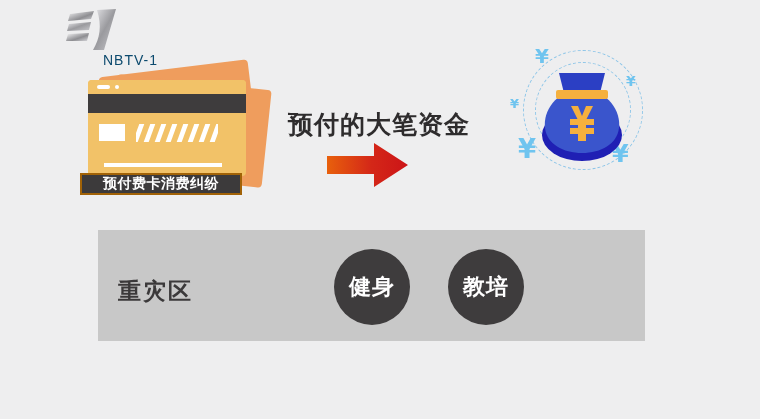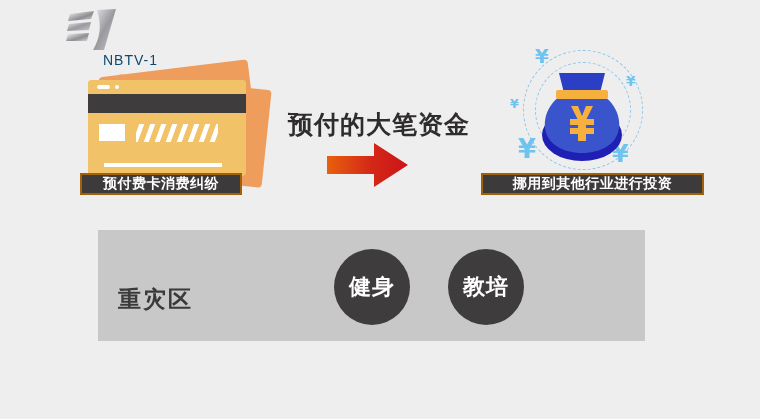--- a/index.html
+++ b/index.html
@@ -194,21 +194,21 @@
 
   
   #panel {
     position: absolute;
     left: 98px; top: 230px;
     width: 547px; height: 111px;
     background: #c8c8c8;
   }
   #panel-label {
     position: absolute;
-    left: 20px; top: 54px;
+    left: 20px; top: 46px;
     font-size: 23px;
     font-weight: bold;
     color: #3b393a;
     letter-spacing: 2px;
     font-family: "DejaVu Sans", "Liberation Sans", sans-serif;
   }
   .bubble {
     position: absolute;
     top: 19px;
     width: 76px; height: 76px;
@@ -315,21 +315,20 @@
       <rect x="17" y="28" width="52" height="9" rx="2" fill="#f5b03e"></rect>
       <g fill="#f5b03e">
         <polygon points="32,44 39,44 43,54 47,44 54,44 47,58 43,58 39,58"></polygon>
         <rect x="31" y="57" width="24" height="6"></rect>
         <rect x="31" y="66" width="24" height="6"></rect>
         <rect x="39" y="55" width="8" height="24"></rect>
       </g>
     </svg>
   </div>
 
-  <div class="banner" id="banner-right">挪用到其他行业进行投资</div>
 
   <div id="panel">
     <div id="panel-label">重灾区</div>
     <div class="bubble" id="bubble-1">健身</div>
     <div class="bubble" id="bubble-2">教培</div>
   </div>
 
 </div>
 
 </body></html>

